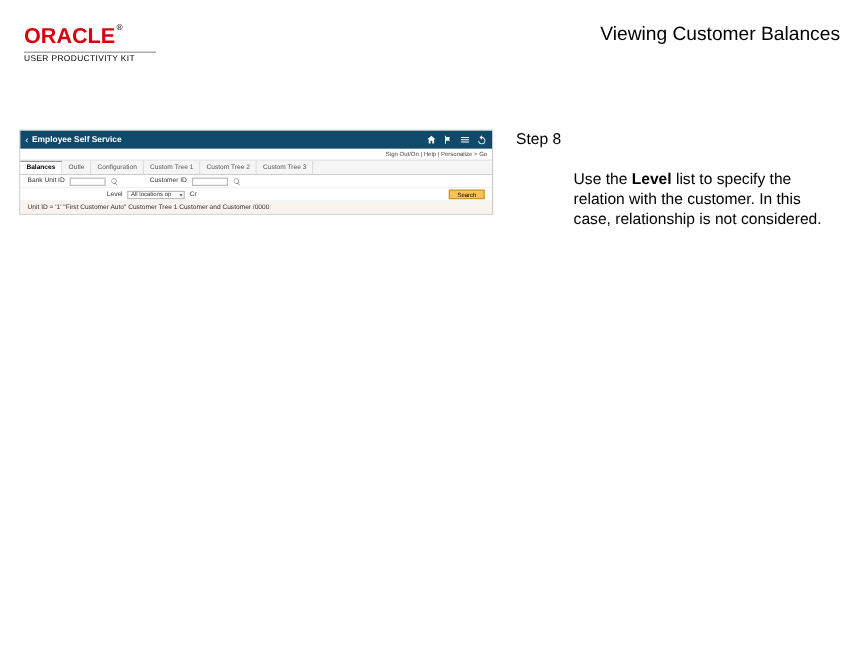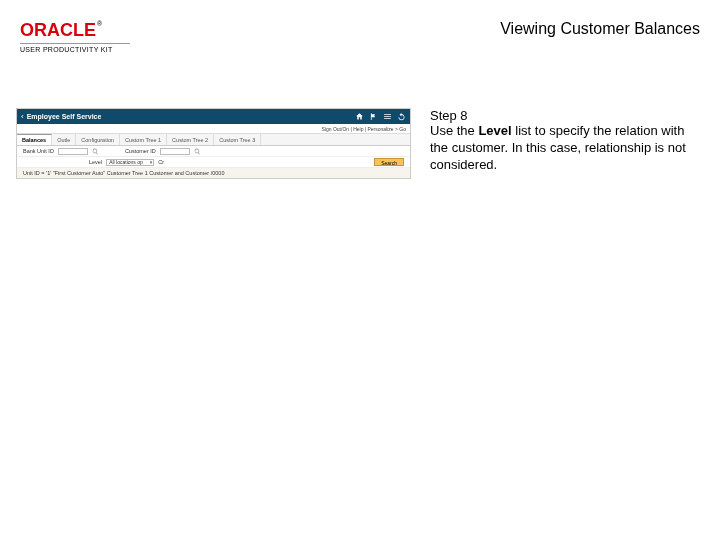--- a/index.html
+++ b/index.html
@@ -46,22 +46,22 @@
     color: #000;
   }
 
   
   .instructions {
     position: absolute;
     top: 108px;
     left: 430px;
     width: 260px;
   }
-  .step-label { font-size: 13px; }
-  .instr-text { font-size: 13px; line-height: 1.3; }
+  .step-label { font-size: 13px; margin-bottom: 18px; }
+  .instr-text { font-size: 13px; line-height: 1.3; margin-left: 48px; }
   .instr-text b { font-weight: bold; }
 
   
   .app {
     position: absolute;
     top: 108px;
     left: 16px;
     width: 395px;
     border: 1px solid #ccc;
     font-size: 6px;

